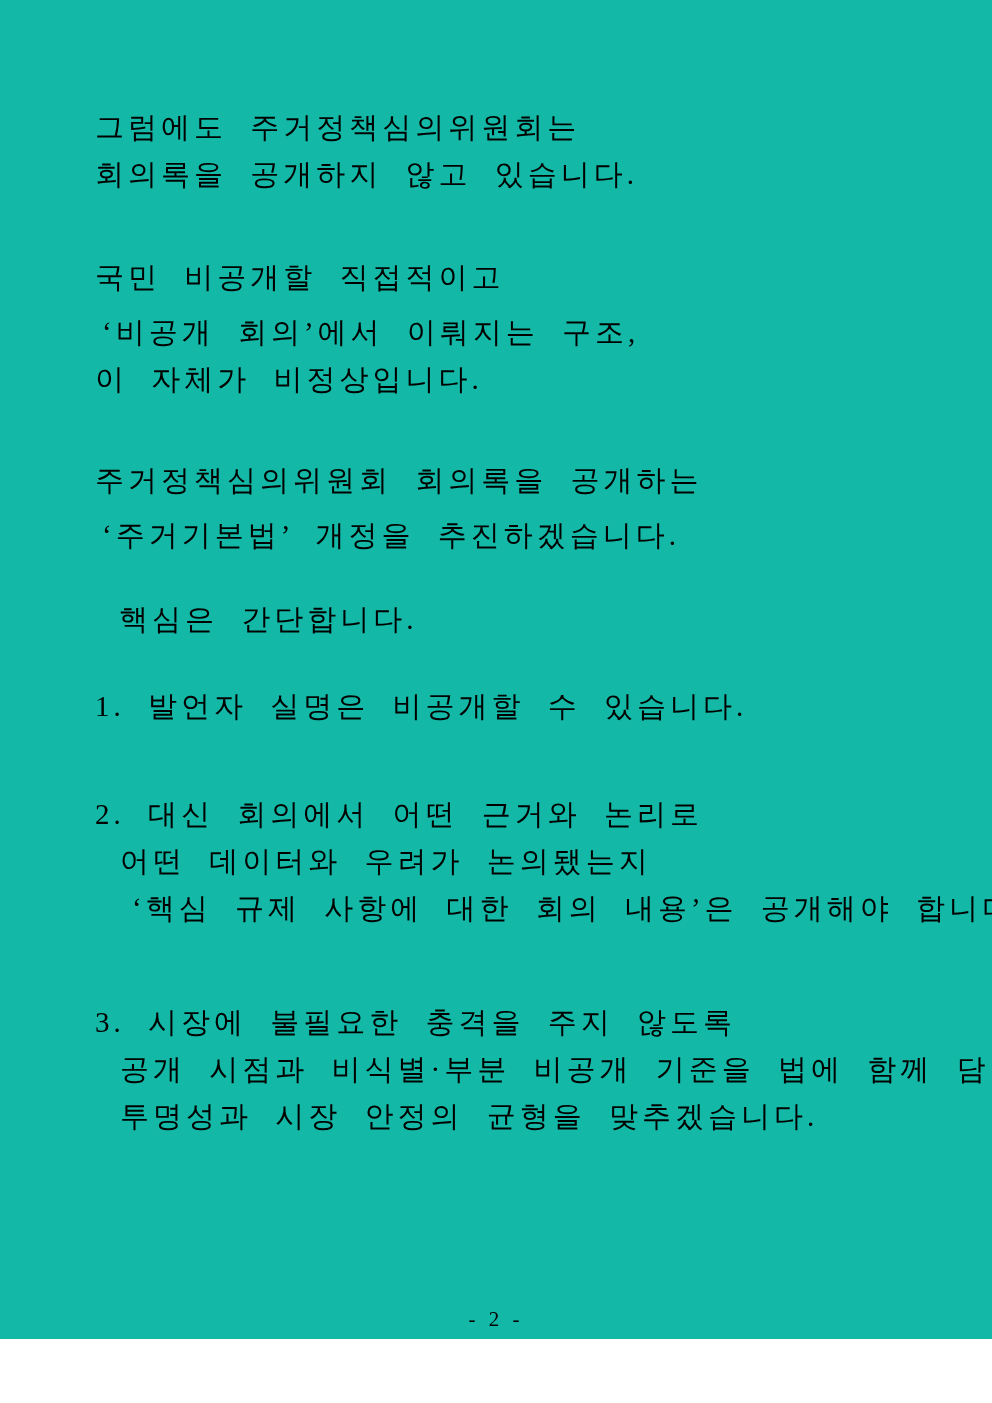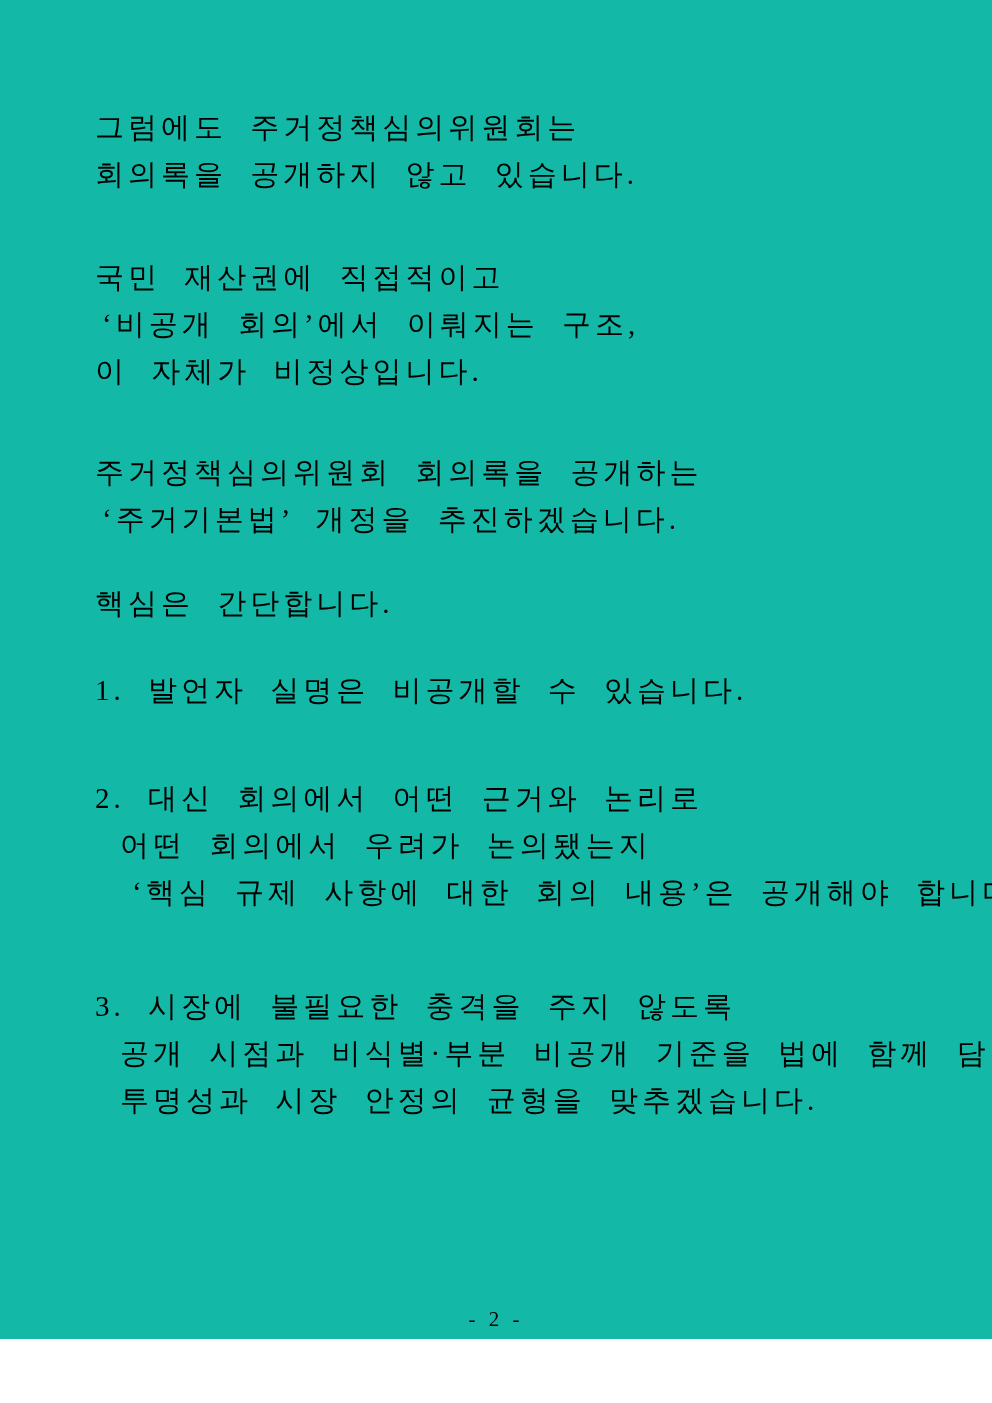--- a/index.html
+++ b/index.html
@@ -31,27 +31,27 @@
     height: 47px;
     line-height: 47px;
     font-size: 29px;
     letter-spacing: 4px;
     word-spacing: 12px;
     white-space: nowrap;
     color: #000000;
   }
   
   .ind-base  { padding-left: 0; }
-  .ind-quote { padding-left: 7px; }
+  .ind-quote { padding-left: 7px; margin-top: 8px; }
   .ind-hang  { padding-left: 25px; }
   .ind-hangq { padding-left: 37px; }
   
   .p2 { margin-top: 56px; }
   .p3 { margin-top: 54px; }
-  .p4 { margin-top: 37px; }
+  .p4 { margin-top: 37px; margin-left: 24px; }
   .p5 { margin-top: 40px; }
   .p6 { margin-top: 61px; }
   .p7 { margin-top: 67px; }
   .footer {
     position: absolute;
     top: 1306px;
     left: 0;
     width: 100%;
     text-align: center;
     font-size: 21px;
@@ -65,41 +65,41 @@
 
 <div class="page">
   <div class="content">
 
     <p class="para p1">
       <span class="line ind-base">그럼에도 주거정책심의위원회는</span>
       <span class="line ind-base">회의록을 공개하지 않고 있습니다.</span>
     </p>
 
     <p class="para p2">
-      <span class="line ind-base">국민 재산권에 직접적이고</span>
+      <span class="line ind-base">국민 비공개할 직접적이고</span>
       <span class="line ind-quote">‘비공개 회의’에서 이뤄지는 구조,</span>
       <span class="line ind-base">이 자체가 비정상입니다.</span>
     </p>
 
     <p class="para p3">
       <span class="line ind-base">주거정책심의위원회 회의록을 공개하는</span>
       <span class="line ind-quote">‘주거기본법’ 개정을 추진하겠습니다.</span>
     </p>
 
     <p class="para p4">
       <span class="line ind-base">핵심은 간단합니다.</span>
     </p>
 
     <p class="para p5">
       <span class="line ind-base">1. 발언자 실명은 비공개할 수 있습니다.</span>
     </p>
 
     <p class="para p6">
       <span class="line ind-base">2. 대신 회의에서 어떤 근거와 논리로</span>
-      <span class="line ind-hang">어떤 회의에서 우려가 논의됐는지</span>
+      <span class="line ind-hang">어떤 데이터와 우려가 논의됐는지</span>
       <span class="line ind-hangq">‘핵심 규제 사항에 대한 회의 내용’은 공개해야 합니다.</span>
     </p>
 
     <p class="para p7">
       <span class="line ind-base">3. 시장에 불필요한 충격을 주지 않도록</span>
       <span class="line ind-hang">공개 시점과 비식별·부분 비공개 기준을 법에 함께 담아,</span>
       <span class="line ind-hang">투명성과 시장 안정의 균형을 맞추겠습니다.</span>
     </p>
 
   </div>

